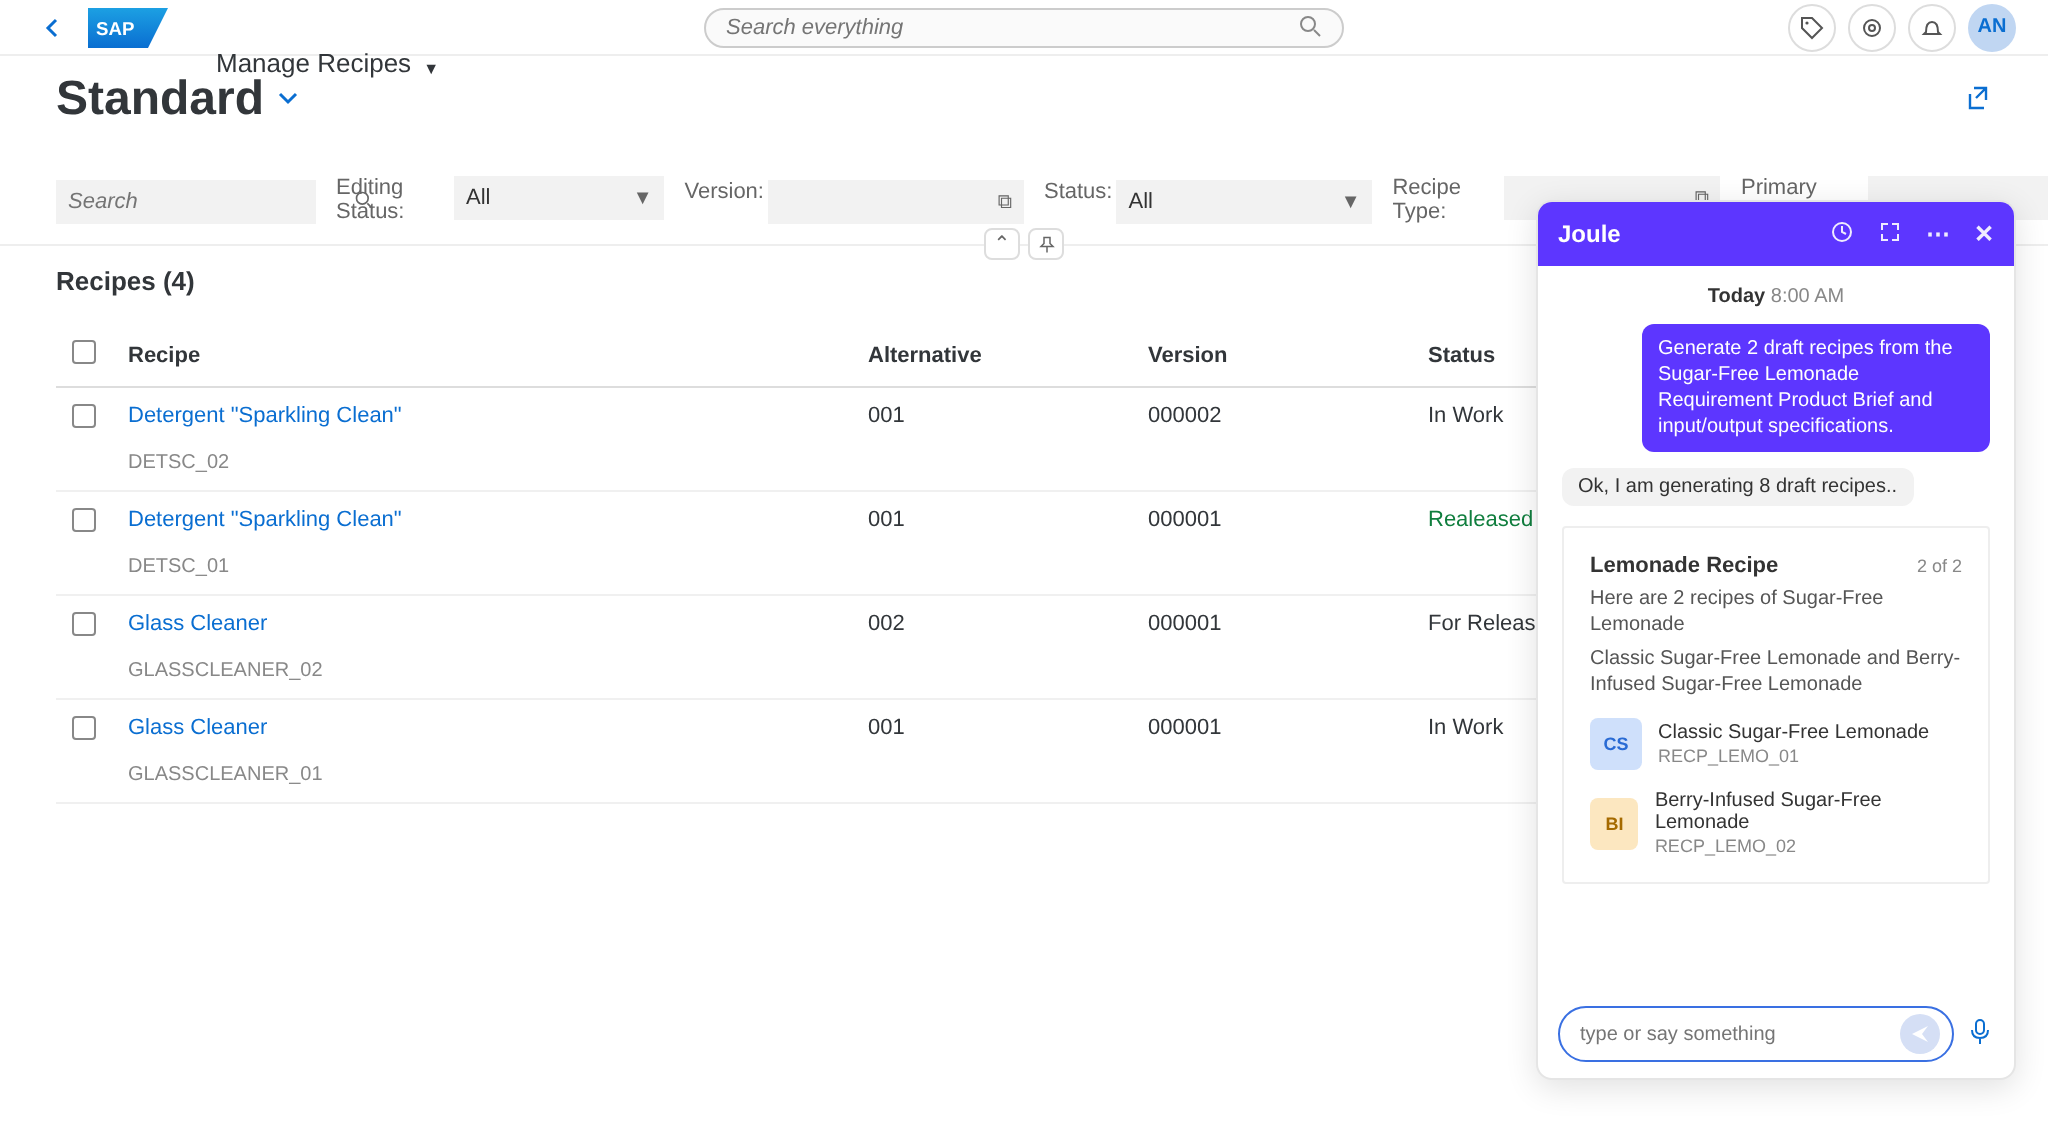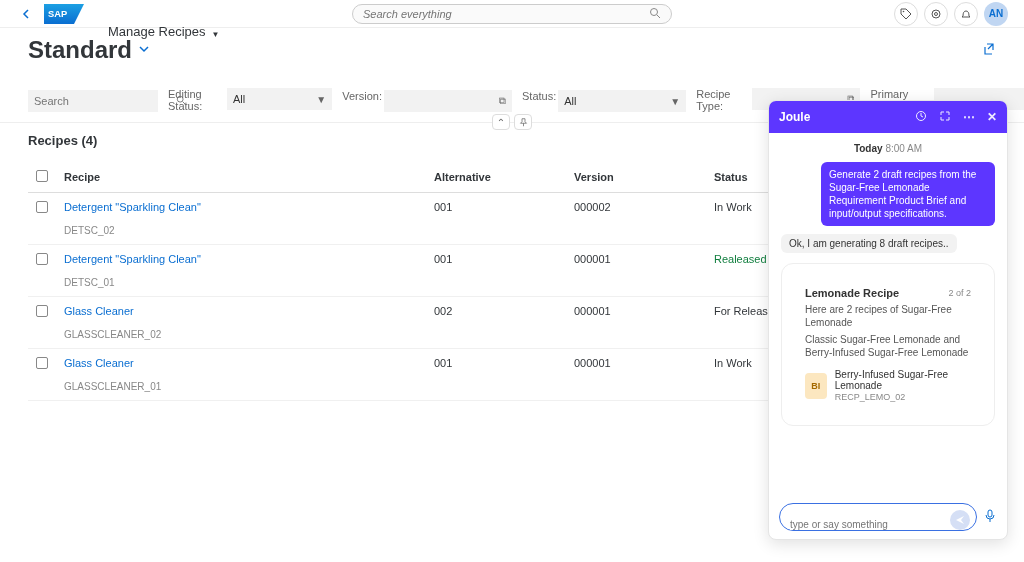--- a/index.html
+++ b/index.html
@@ -23,21 +23,21 @@
 .page-title-row { display: flex; align-items: center; padding: 8px 28px 12px; }
 .page-title { font-size: 24px; font-weight: 700; color: #32363a; }
 .pt-chevron { color: #0a6ed1; margin-left: 6px; font-size: 12px; }
 .share-icn { margin-left: auto; color: #0a6ed1; }
 
 
 .filter-bar { display: flex; align-items: flex-end; gap: 10px; padding: 0 28px 10px; position: relative; }
 .filter-grp { display: flex; flex-direction: row; gap: 2px; }
 .filter-grp .lbl { font-size: 11px; color: #666; }
 .search-box { width: 130px; height: 22px; background: #f2f2f2; display: flex; align-items: center; padding: 0 6px; }
-.search-box input { border: none; background: transparent; outline: none; flex: 1; font-size: 11px; color: #666; }
+.search-box input { border: none; background: transparent; outline: none; flex: 1; font-size: 11px; font-style: italic; color: #666; }
 .search-box .ico { color: #666; font-size: 12px; }
 .dd-box { width: 128px; height: 22px; background: #f2f2f2; display: flex; align-items: center; padding: 0 6px; font-size: 11px; color: #333; }
 .dd-box .caret { margin-left: auto; color: #666; font-size: 10px; }
 .open-ico { margin-left: auto; color: #666; font-size: 10px; }
 .go-btn { background: #000000; color: #fff; padding: 4px 10px; border-radius: 4px; font-size: 11px; cursor: pointer; margin-left: auto; }
 .adapt-link { color: #0a6ed1; font-size: 11px; margin-left: 14px; cursor: pointer; }
 .hr-line { border-top: 1px solid #eee; position: relative; }
 .hr-pill { position: absolute; left: 50%; transform: translateX(-50%); top: -9px; display: flex; gap: 4px; }
 .hr-pill span { width: 18px; height: 16px; border: 1px solid #ddd; border-radius: 4px; background: #fff; display: flex; align-items: center; justify-content: center; font-size: 10px; color: #666; }
 
@@ -55,32 +55,32 @@
 
 .joule { position: absolute; right: 16px; top: 100px; width: 240px; height: 440px; background: #fff; border: 1px solid #e5e5e5; border-radius: 8px; box-shadow: 0 4px 16px rgba(0,0,0,0.12); display: flex; flex-direction: column; overflow: hidden; }
 .joule-hdr { background: #5d36ff; color: #fff; height: 32px; display: flex; align-items: center; padding: 0 10px; font-size: 12px; font-weight: 600; }
 .joule-hdr .hdr-icons { margin-left: auto; display: flex; gap: 12px; font-size: 12px; }
 .joule-hdr .hdr-icons span { cursor: pointer; opacity: .9; }
 .joule-body { padding: 10px 12px; flex: 1; overflow-y: auto; font-size: 11px; color: #555; }
 .j-time { text-align: center; color: #888; font-size: 10px; margin-bottom: 8px; }
 .j-time b { color: #333; }
 .j-bubble-user { background: #5d36ff; color: #fff; border-radius: 6px; padding: 6px 8px; font-size: 10px; margin-left: 40px; margin-bottom: 8px; line-height: 1.3; }
 .j-bubble-bot-sm { background: #f2f2f2; color: #333; border-radius: 6px; padding: 4px 8px; font-size: 10px; display: inline-block; margin-bottom: 10px; }
-.j-card { border: 1px solid #eee; border-radius: 12px; padding: 23px; }
+.j-card { border: 1px solid #eee; border-radius: 2px; padding: 13px; }
 .j-card-hdr { display: flex; align-items: center; }
 .j-card-title { font-size: 11px; font-weight: 600; color: #333; }
 .j-card-count { margin-left: auto; font-size: 9px; color: #888; }
 .j-card-desc { font-size: 10px; color: #555; margin-top: 4px; line-height: 1.3; }
 .j-item { display: flex; align-items: center; gap: 8px; margin-top: 10px; }
 .j-item-badge { width: 26px; height: 26px; border-radius: 4px; background: #cfe0fb; color: #2a6bd4; display: flex; align-items: center; justify-content: center; font-size: 9px; font-weight: 600; }
 .j-item-badge.alt { background: #fce7c0; color: #a56a00; }
 .j-item-txt .nm { font-size: 10px; color: #333; }
 .j-item-txt .code { font-size: 9px; color: #888; margin-top: 1px; }
 .joule-input-row { padding: 8px 10px; display: flex; align-items: center; gap: 6px; }
-.joule-input { flex: 1; border: 1.5px solid #3a70e2; border-radius: 16px; height: 28px; display: flex; align-items: flex-end; padding: 0 6px 0 10px; }
+.joule-input { flex: 1; border: 1.5px solid #3a70e2; border-radius: 16px; height: 28px; display: flex; align-items: center; padding: 0 6px 0 10px; }
 .joule-input input { border: none; outline: none; flex: 1; font-size: 10px; color: #888; }
 .send-circ { width: 20px; height: 20px; border-radius: 50%; background: #d5dff5; display: flex; align-items: center; justify-content: center; color: #fff; font-size: 10px; }
 .mic { color: #0a6ed1; font-size: 14px; }
 </style>
 </head>
 <body>
 
 <div class="shell-header">
   <div class="back-btn">
     <svg width="10" height="10" viewBox="0 0 10 10">
@@ -298,20 +298,27 @@
     <div><span class="j-bubble-bot-sm">Ok, I am generating 8 draft recipes..</span></div>
     <div class="j-card">
       <div class="j-card-hdr">
         <span class="j-card-title">Lemonade Recipe</span>
         <span class="j-card-count">2 of 2</span>
       </div>
       <div class="j-card-desc">Here are 2 recipes of Sugar-Free Lemonade</div>
       <div class="j-card-desc">Classic Sugar-Free Lemonade and Berry-Infused Sugar-Free Lemonade</div>
       <div id="j-items">
           <div class="j-item">
+            <div class="j-item-badge">CS</div>
+            <div class="j-item-txt">
+              <div class="nm">Classic Sugar-Free Lemonade</div>
+              <div class="code">RECP_LEMO_01</div>
+            </div>
+          </div>
+          <div class="j-item">
             <div class="j-item-badge alt">BI</div>
             <div class="j-item-txt">
               <div class="nm">Berry-Infused Sugar-Free Lemonade</div>
               <div class="code">RECP_LEMO_02</div>
             </div>
           </div>
         </div>
     </div>
   </div>
   <div class="joule-input-row">

